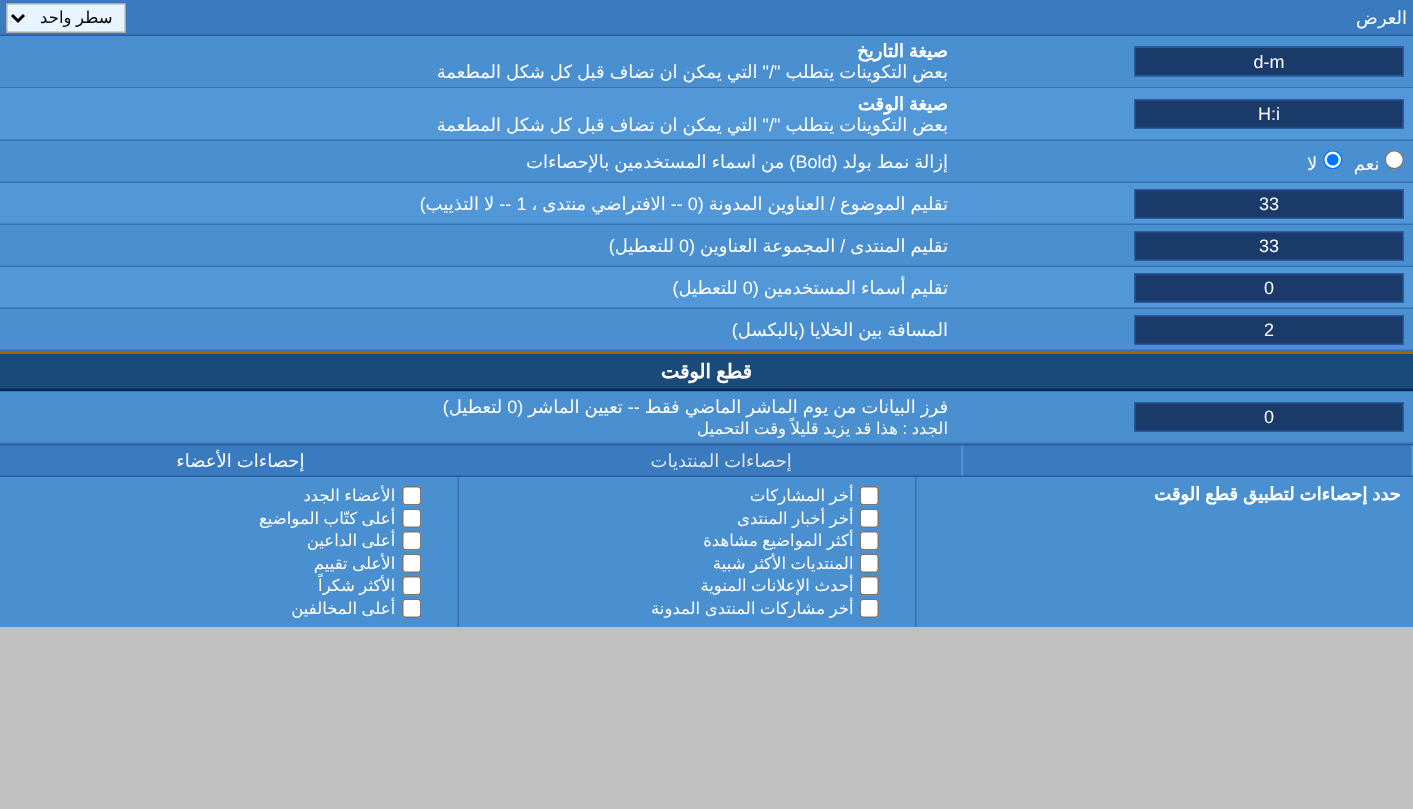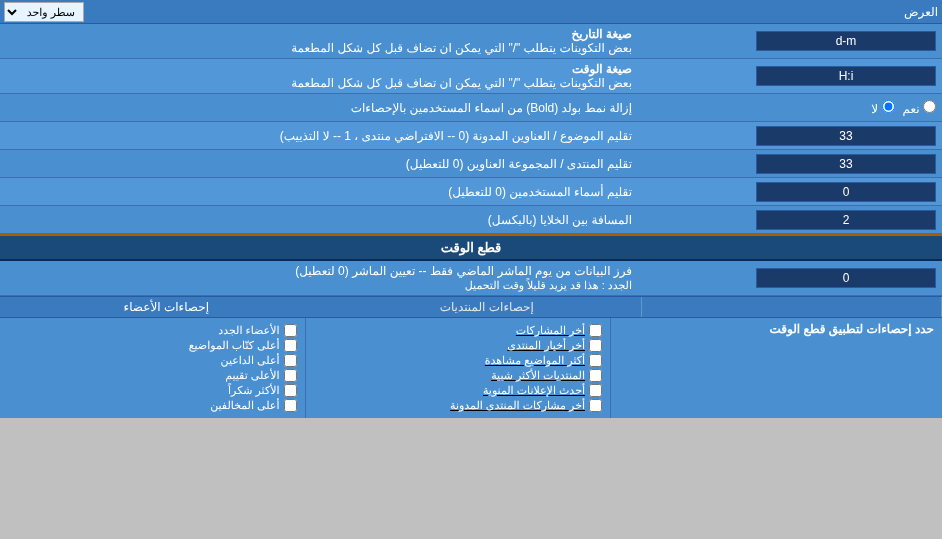--- a/index.html
+++ b/index.html
@@ -94,21 +94,21 @@
       color: #fff;
       font-weight: bold;
       font-size: 13px;
       padding: 4px 10px;
       text-align: center;
       border-top: 2px solid #a16207;
       border-bottom: 2px solid #0a2a5a;
     }
     .stat-row {
       display: flex;
-      margin: 2px 0;
+      margin: 2px 16px;
     }
     .stat-checkbox {
       margin-left: 4px;
     }
     .stat-label {
       color: #fff;
       font-size: 11px;
     }
 
     .note-text {
@@ -213,30 +213,30 @@
     </div>
     <div class="settings-right">
       <span>فرز البيانات من يوم الماشر الماضي فقط -- تعيين الماشر (0 لتعطيل)</span><br>
       <span class="note-text">الجدد : هذا قد يزيد قليلاً وقت التحميل</span>
     </div>
   </div>
 
   <div style="display:flex; background:#3a7abf; border-top:1px solid #2a5a9f; border-bottom:1px solid #2a5a9f;">
     <div style="width:300px; padding:3px 8px; color:#fff; font-size:12px; text-align:right; border-right:1px solid #5a9ad0;"></div>
     <div style="flex:1; padding:3px 8px; color:#e5e5e5; font-size:12px; text-align:center; border-right:1px solid #5a9ad0;">إحصاءات المنتديات</div>
-    <div style="flex:1; padding:3px 20px; color:#fff; font-size:12px; text-align:center;">إحصاءات الأعضاء</div>
+    <div style="flex:1; padding:3px 8px; color:#fff; font-size:12px; text-align:center;">إحصاءات الأعضاء</div>
   </div>
 
   <div style="display:flex; background:#4a90d0; direction:rtl;">
 
     <div style="width:332px; padding:4px 8px; border-left:1px solid #3a70b0;">
       <div style="color:#fff; font-size:12px; font-weight:bold;">حدد إحصاءات لتطبيق قطع الوقت</div>
     </div>
 
-    <div style="flex:1; padding:4px 8px; border-left:1px solid #3a70b0;text-decoration:underline;">
+    <div style="flex:1; padding:4px 8px; border-left:1px solid #3a70b0;">
       <div class="stat-row">
         <input type="checkbox" class="stat-checkbox" style="">
         <span class="stat-label">أخر المشاركات</span>
       </div>
       <div class="stat-row">
         <input type="checkbox" class="stat-checkbox" style="">
         <span class="stat-label">أخر أخبار المنتدى</span>
       </div>
       <div class="stat-row">
         <input type="checkbox" class="stat-checkbox" style="">

